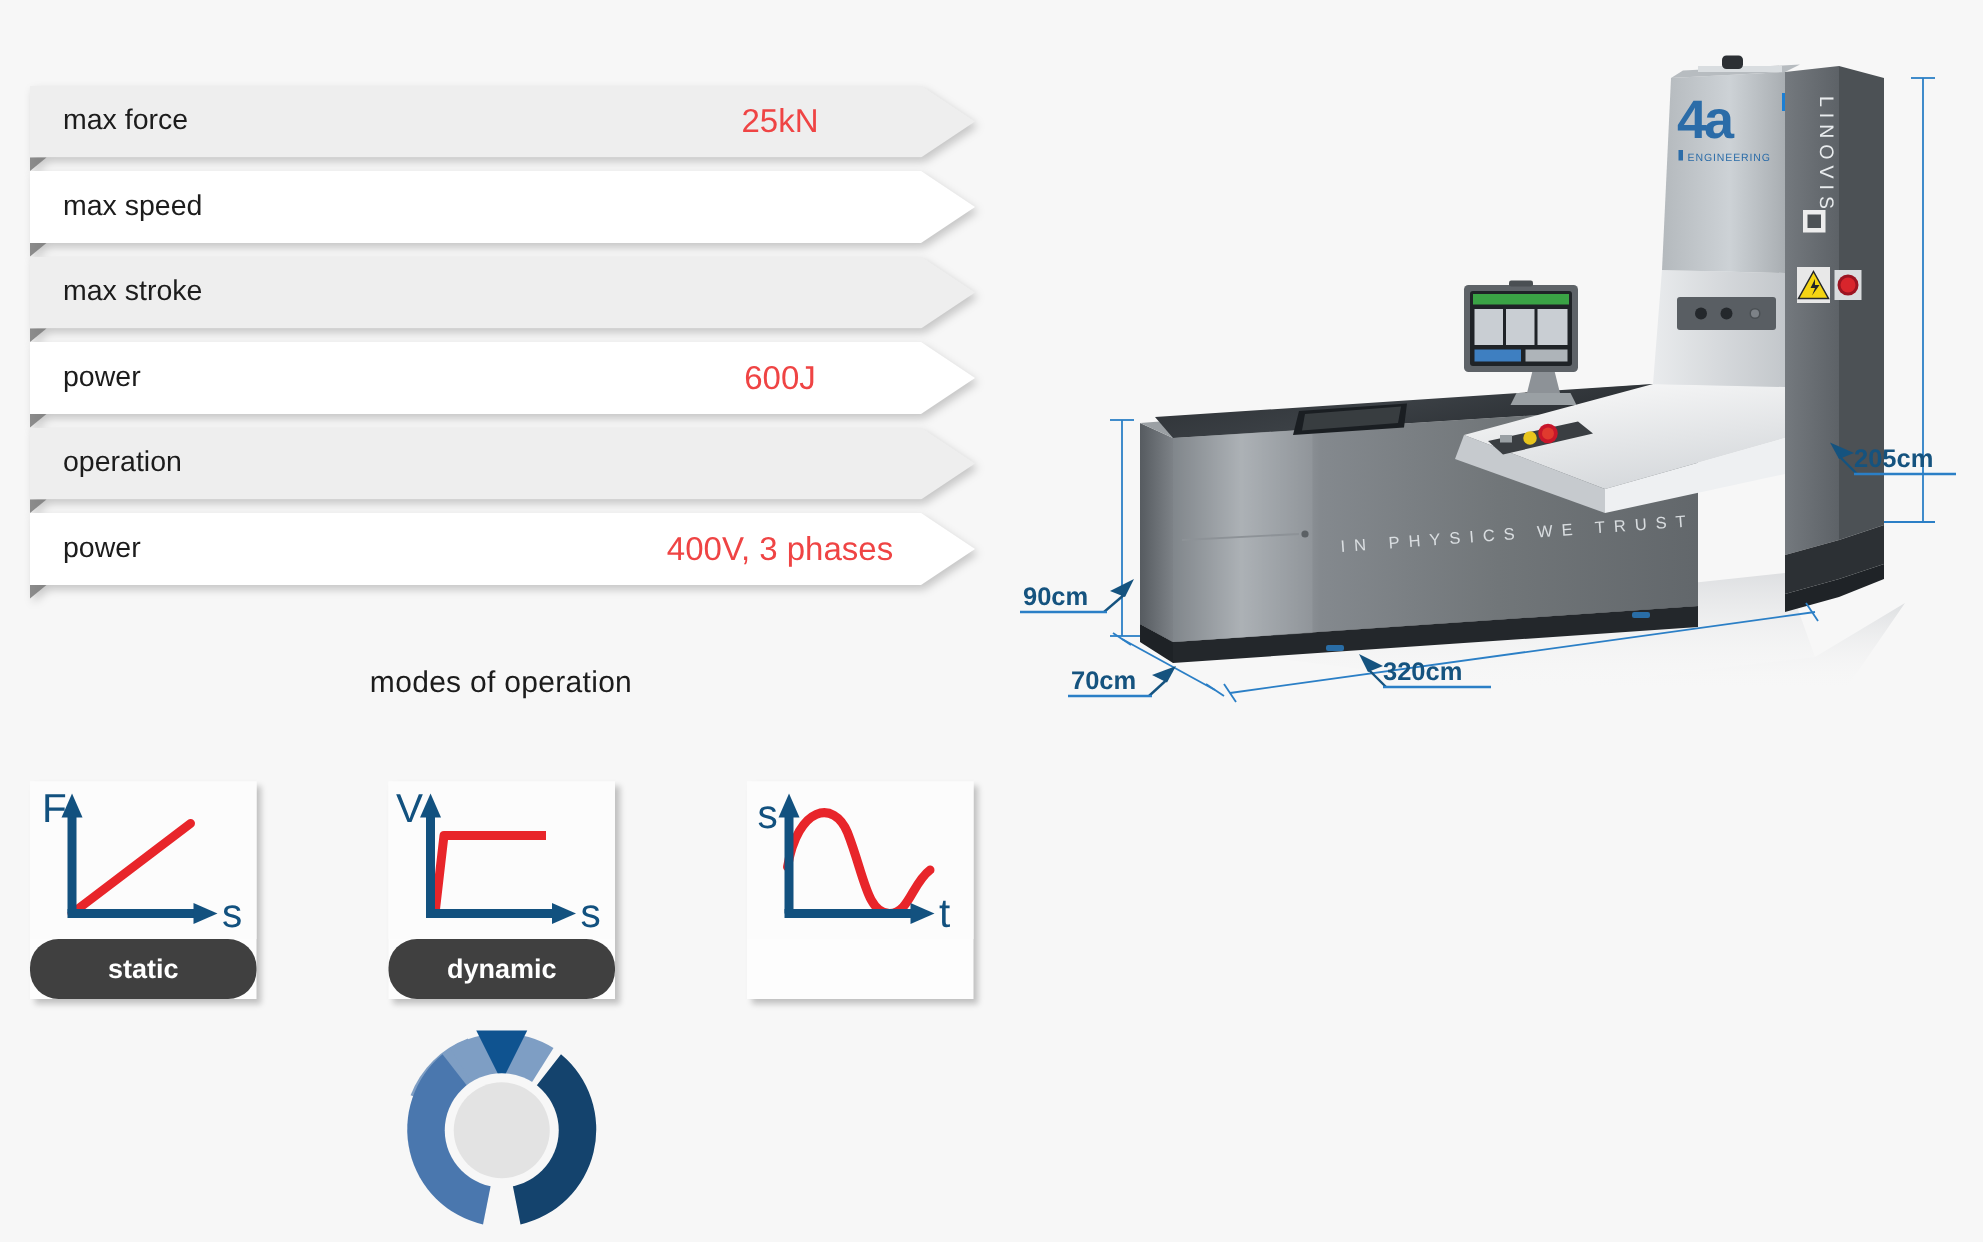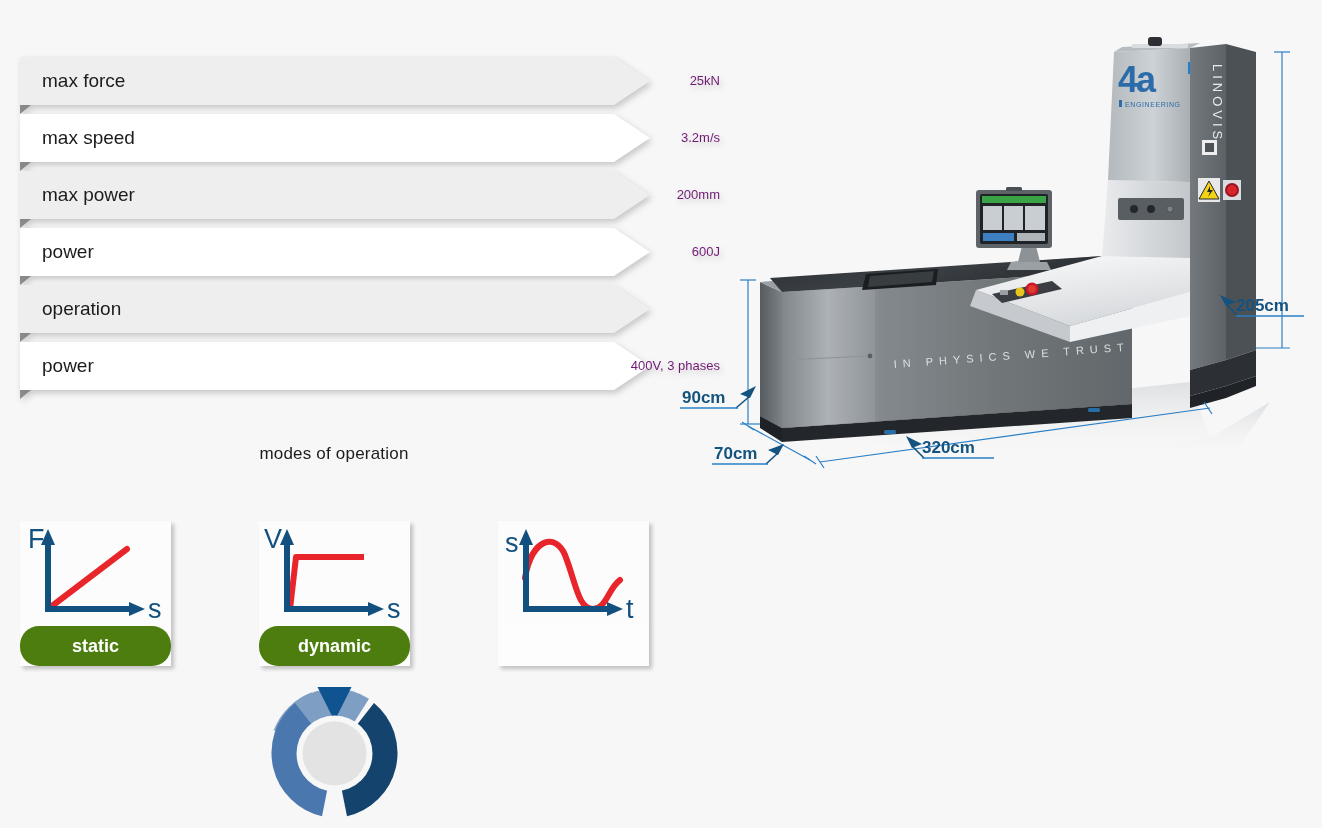--- a/index.html
+++ b/index.html
@@ -58,34 +58,34 @@
     color: #1c1c1c;
     white-space: nowrap;
   }
   .spec-value {
     position: absolute;
     left: 300px;
     width: 400px;
     top: 0;
     height: 48px;
     line-height: 48px;
-    font-size: 13px;
-    color: #701a75;
-    text-align: right;
+    font-size: 22px;
+    color: #ef4444;
+    text-align: center;
     white-space: nowrap;
   }
 
   
   #modes-heading {
     position: absolute;
     left: 0;
     top: 444px;
     width: 668px;
     text-align: center;
-    font-size: 17px;
+    font-size: 20px;
     color: #1c1c1c;
     letter-spacing: .2px;
   }
 
   
   .mode-card {
     position: absolute;
     top: 521px;
     width: 151px;
     height: 145px;
@@ -101,21 +101,21 @@
     width: 151px; height: 105px;
     background: #fcfcfc;
   }
   .mode-graph svg { display: block; }
   .mode-label {
     position: absolute;
     left: 0; bottom: 0;
     width: 151px;
     height: 40px;
     line-height: 40px;
-    background: #4d7c0f;
+    background: #404040;
     color: #ffffff;
     font-size: 18px;
     font-weight: bold;
     text-align: center;
     border-radius: 19px;
   }
 
   
   #brand-logo {
     position: absolute;
@@ -144,28 +144,26 @@
     <div class="sheet"></div>
     <div class="fold"></div>
     <div class="spec-label">max force</div>
     <div class="spec-value">25kN</div>
   </div>
 
   <div class="spec-row tone-b">
     <div class="sheet"></div>
     <div class="fold"></div>
     <div class="spec-label">max speed</div>
-    <div class="spec-value">3.2m/s</div>
   </div>
 
   <div class="spec-row tone-a">
     <div class="sheet"></div>
     <div class="fold"></div>
-    <div class="spec-label">max power</div>
-    <div class="spec-value">200mm</div>
+    <div class="spec-label">max stroke</div>
   </div>
 
   <div class="spec-row tone-b">
     <div class="sheet"></div>
     <div class="fold"></div>
     <div class="spec-label">power</div>
     <div class="spec-value">600J</div>
   </div>
 
   <div class="spec-row tone-a">

